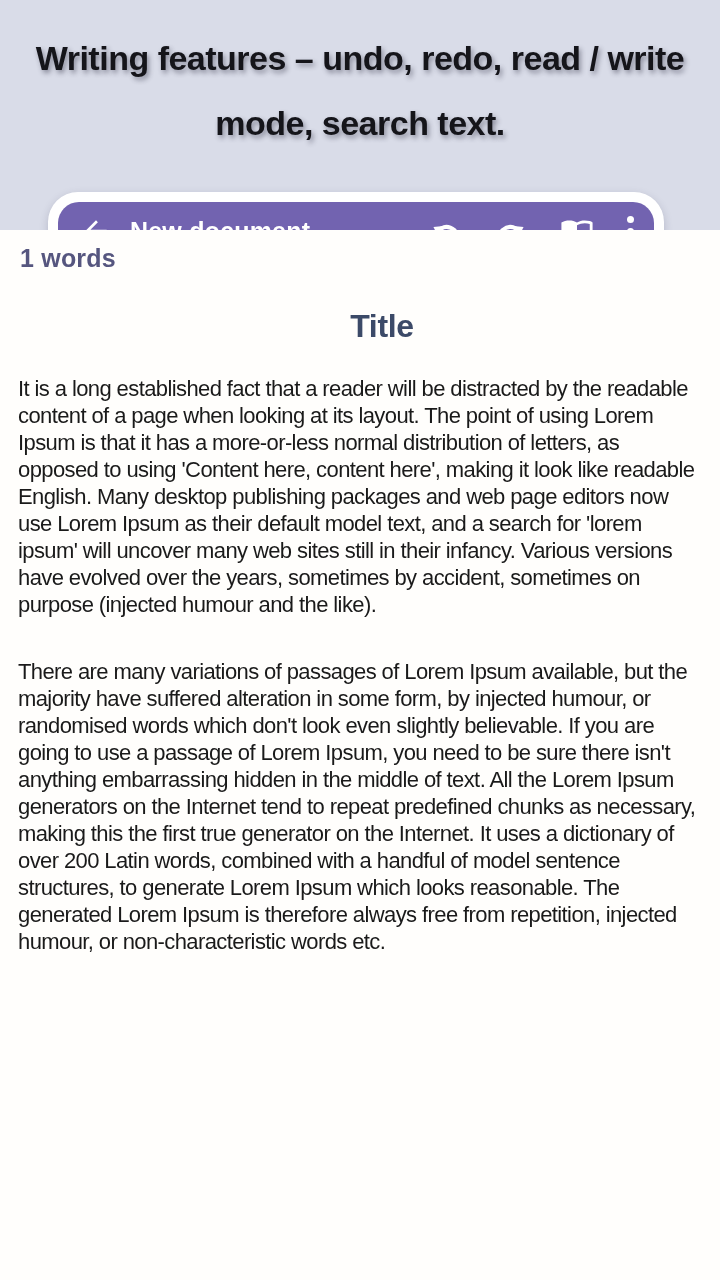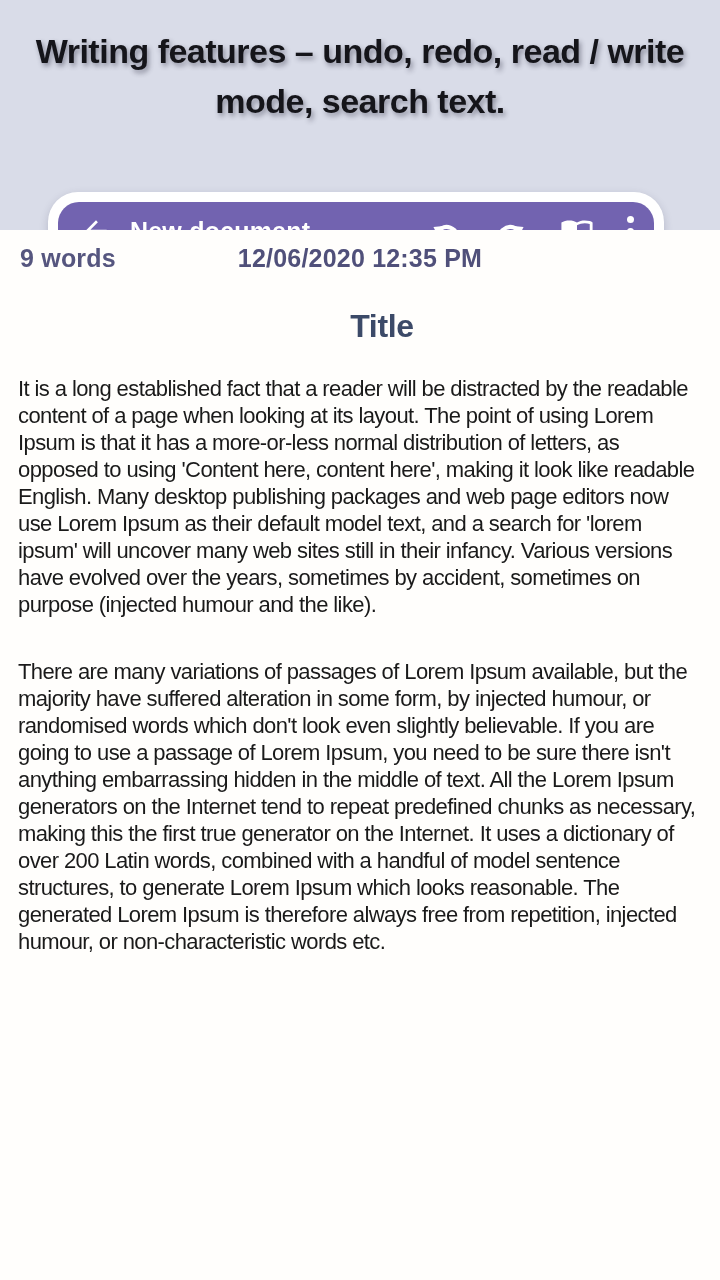--- a/index.html
+++ b/index.html
@@ -18,21 +18,21 @@
     background:#d9dce8;
   }
   .hero-heading {
     padding-top:26px;
     margin:0 auto;
     max-width:656px;
     text-align:center;
     font-size:34px;
     font-weight:700;
     letter-spacing:-0.5px;
-    line-height:50px;
+    line-height:65px;
     color:#15151a;
     text-shadow:2px 3px 5px rgba(40,40,60,0.45);
   }
 
   
   .phone-card {
     position:absolute;
     left:48px; top:150px;
     width:616px; height:84px;
     background:#ffffff;
@@ -148,22 +148,21 @@
               <i></i>
             </span>
         </button>
       </div>
     </div>
   </div>
 </div>
 
 <div class="content">
   <div class="meta-row">
-    <span class="word-count">9 words</span>
-    <span class="timestamp">12/06/2020 12:35 PM</span>
+    <span class="word-count">1 words</span>
   </div>
 
   <div class="doc-title">Title</div>
 
   <div class="doc-body">
     <p>It is a long established fact that a reader will be distracted by the readable content of a page when looking at its layout. The point of using Lorem Ipsum is that it has a more-or-less normal distribution of letters, as opposed to using 'Content here, content here', making it look like readable English. Many desktop publishing packages and web page editors now use Lorem Ipsum as their default model text, and a search for 'lorem ipsum' will uncover many web sites still in their infancy. Various versions have evolved over the years, sometimes by accident, sometimes on purpose (injected humour and the like).</p>
     <p>There are many variations of passages of Lorem Ipsum available, but the majority have suffered alteration in some form, by injected humour, or randomised words which don't look even slightly believable. If you are going to use a passage of Lorem Ipsum, you need to be sure there isn't anything embarrassing hidden in the middle of text. All the Lorem Ipsum generators on the Internet tend to repeat predefined chunks as necessary, making this the first true generator on the Internet. It uses a dictionary of over 200 Latin words, combined with a handful of model sentence structures, to generate Lorem Ipsum which looks reasonable. The generated Lorem Ipsum is therefore always free from repetition, injected humour, or non-characteristic words etc.</p>
   </div>
 </div>
 

